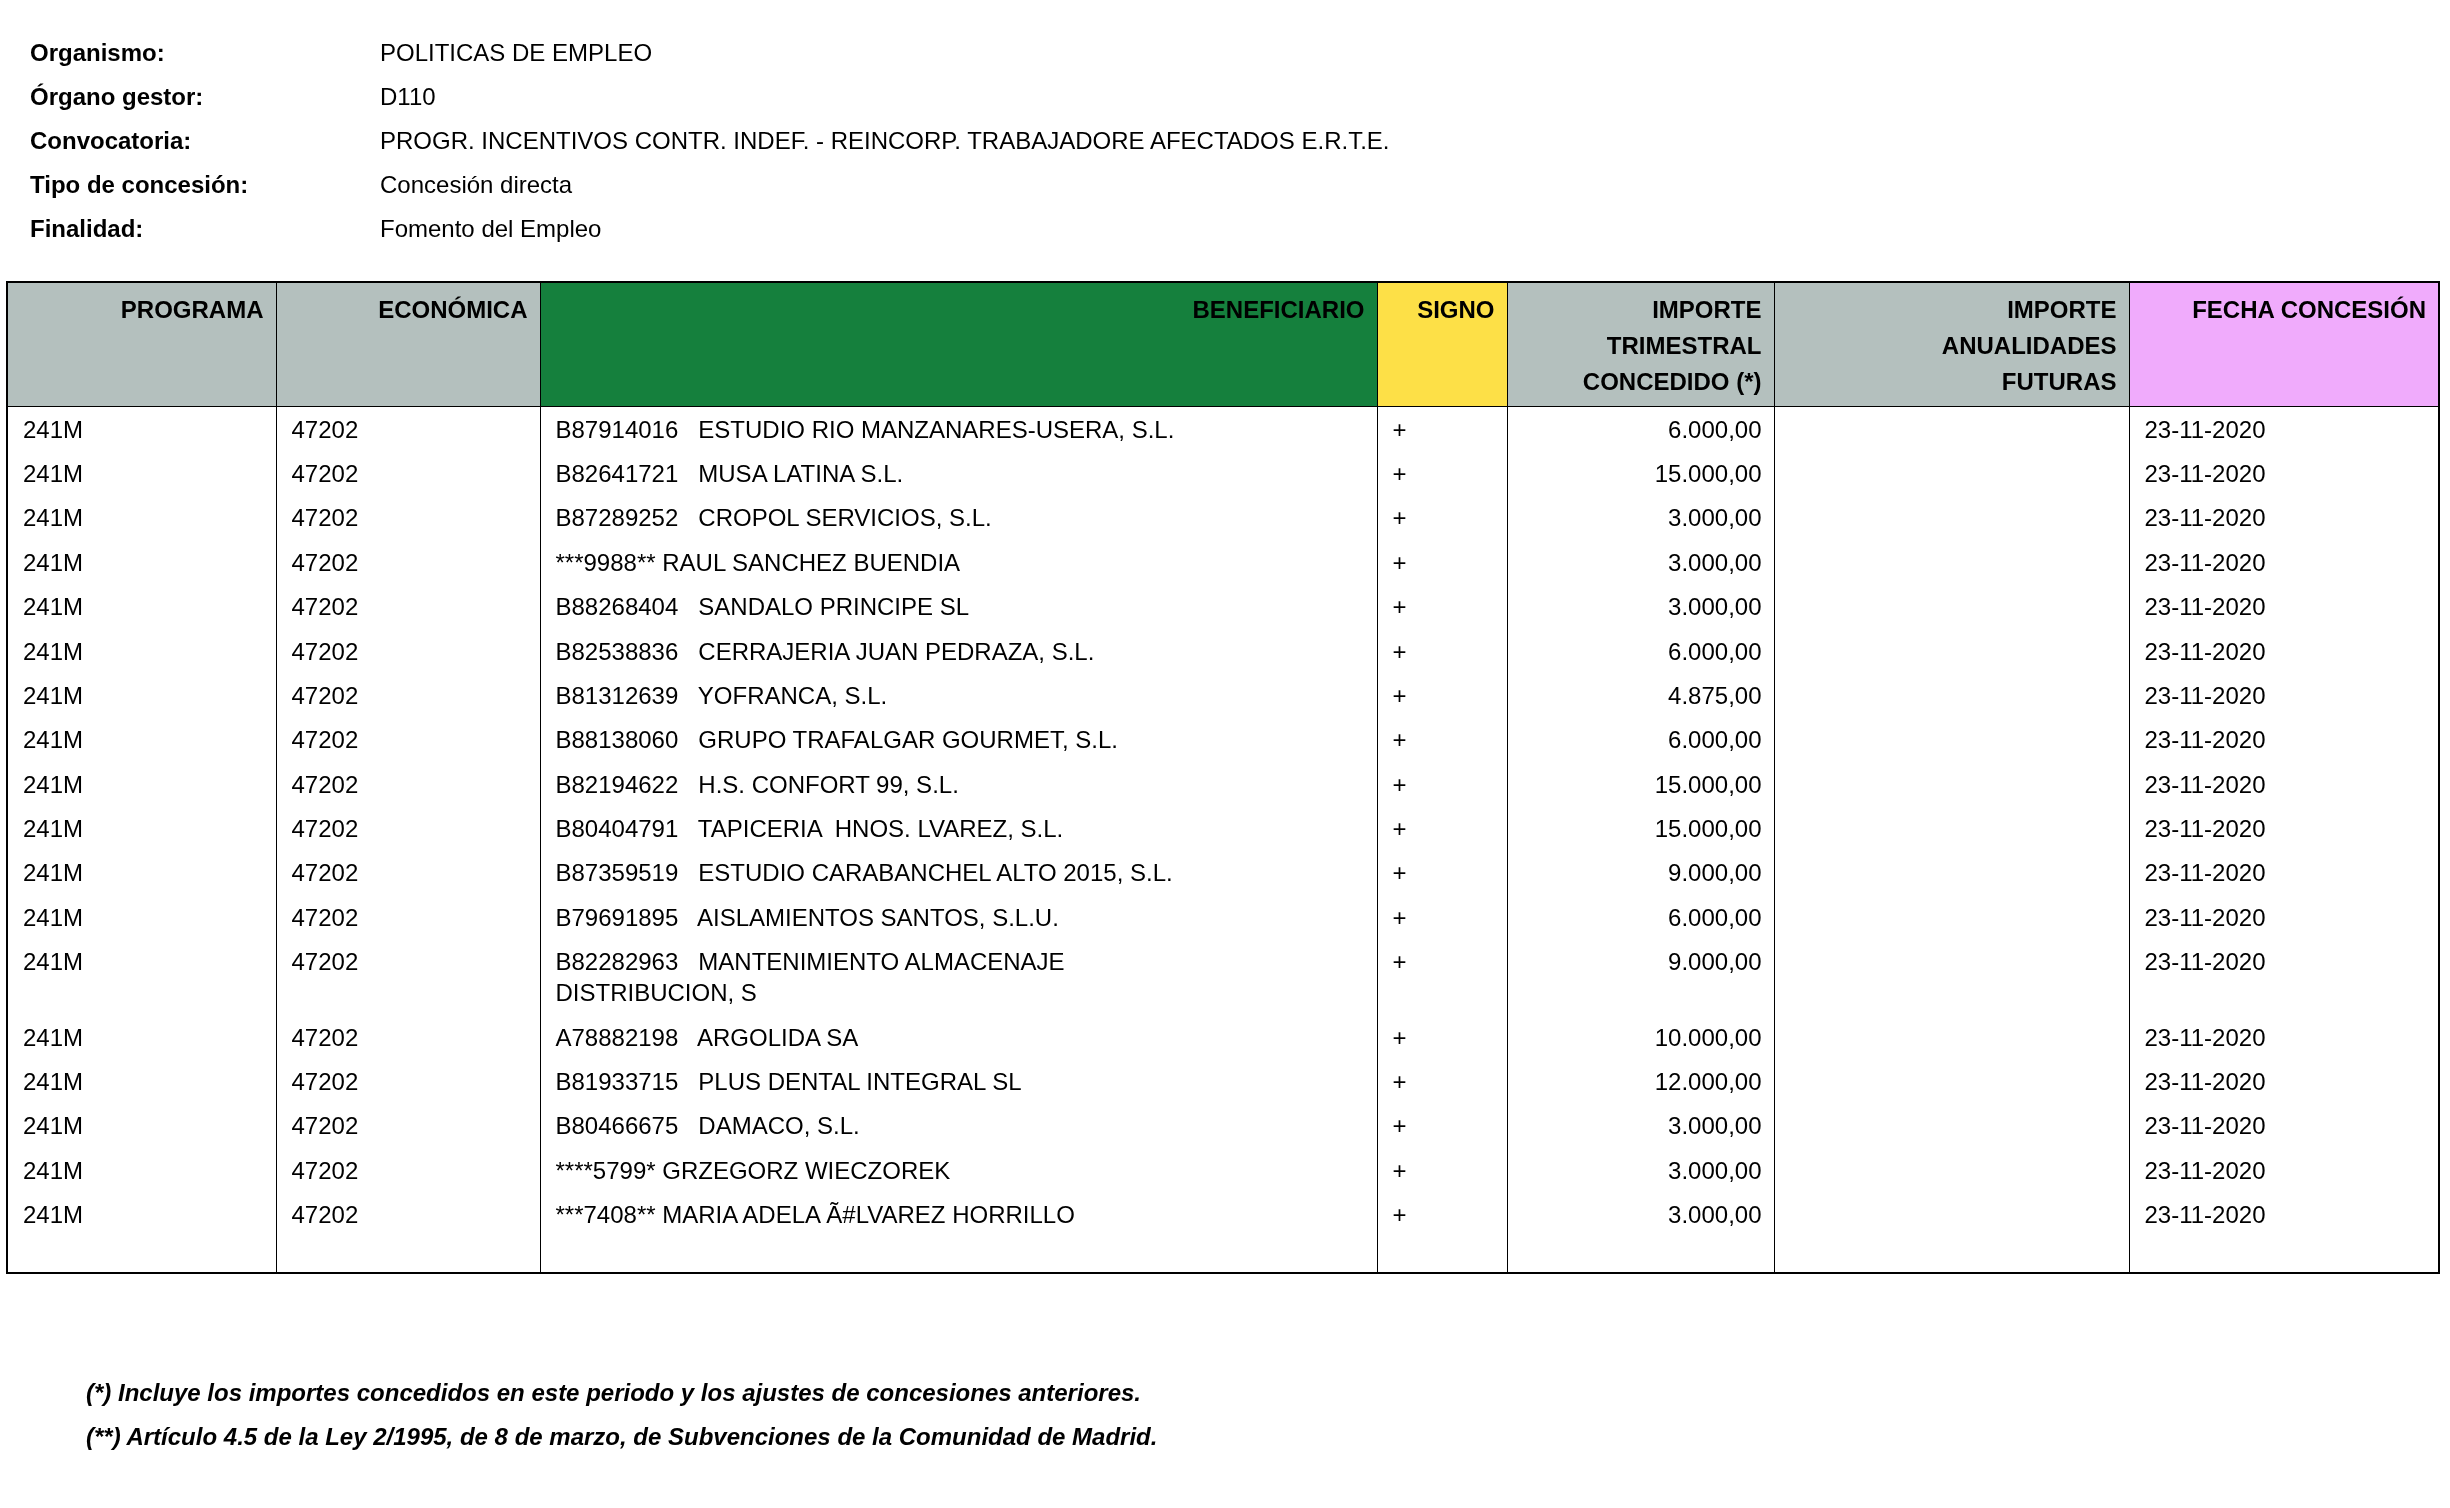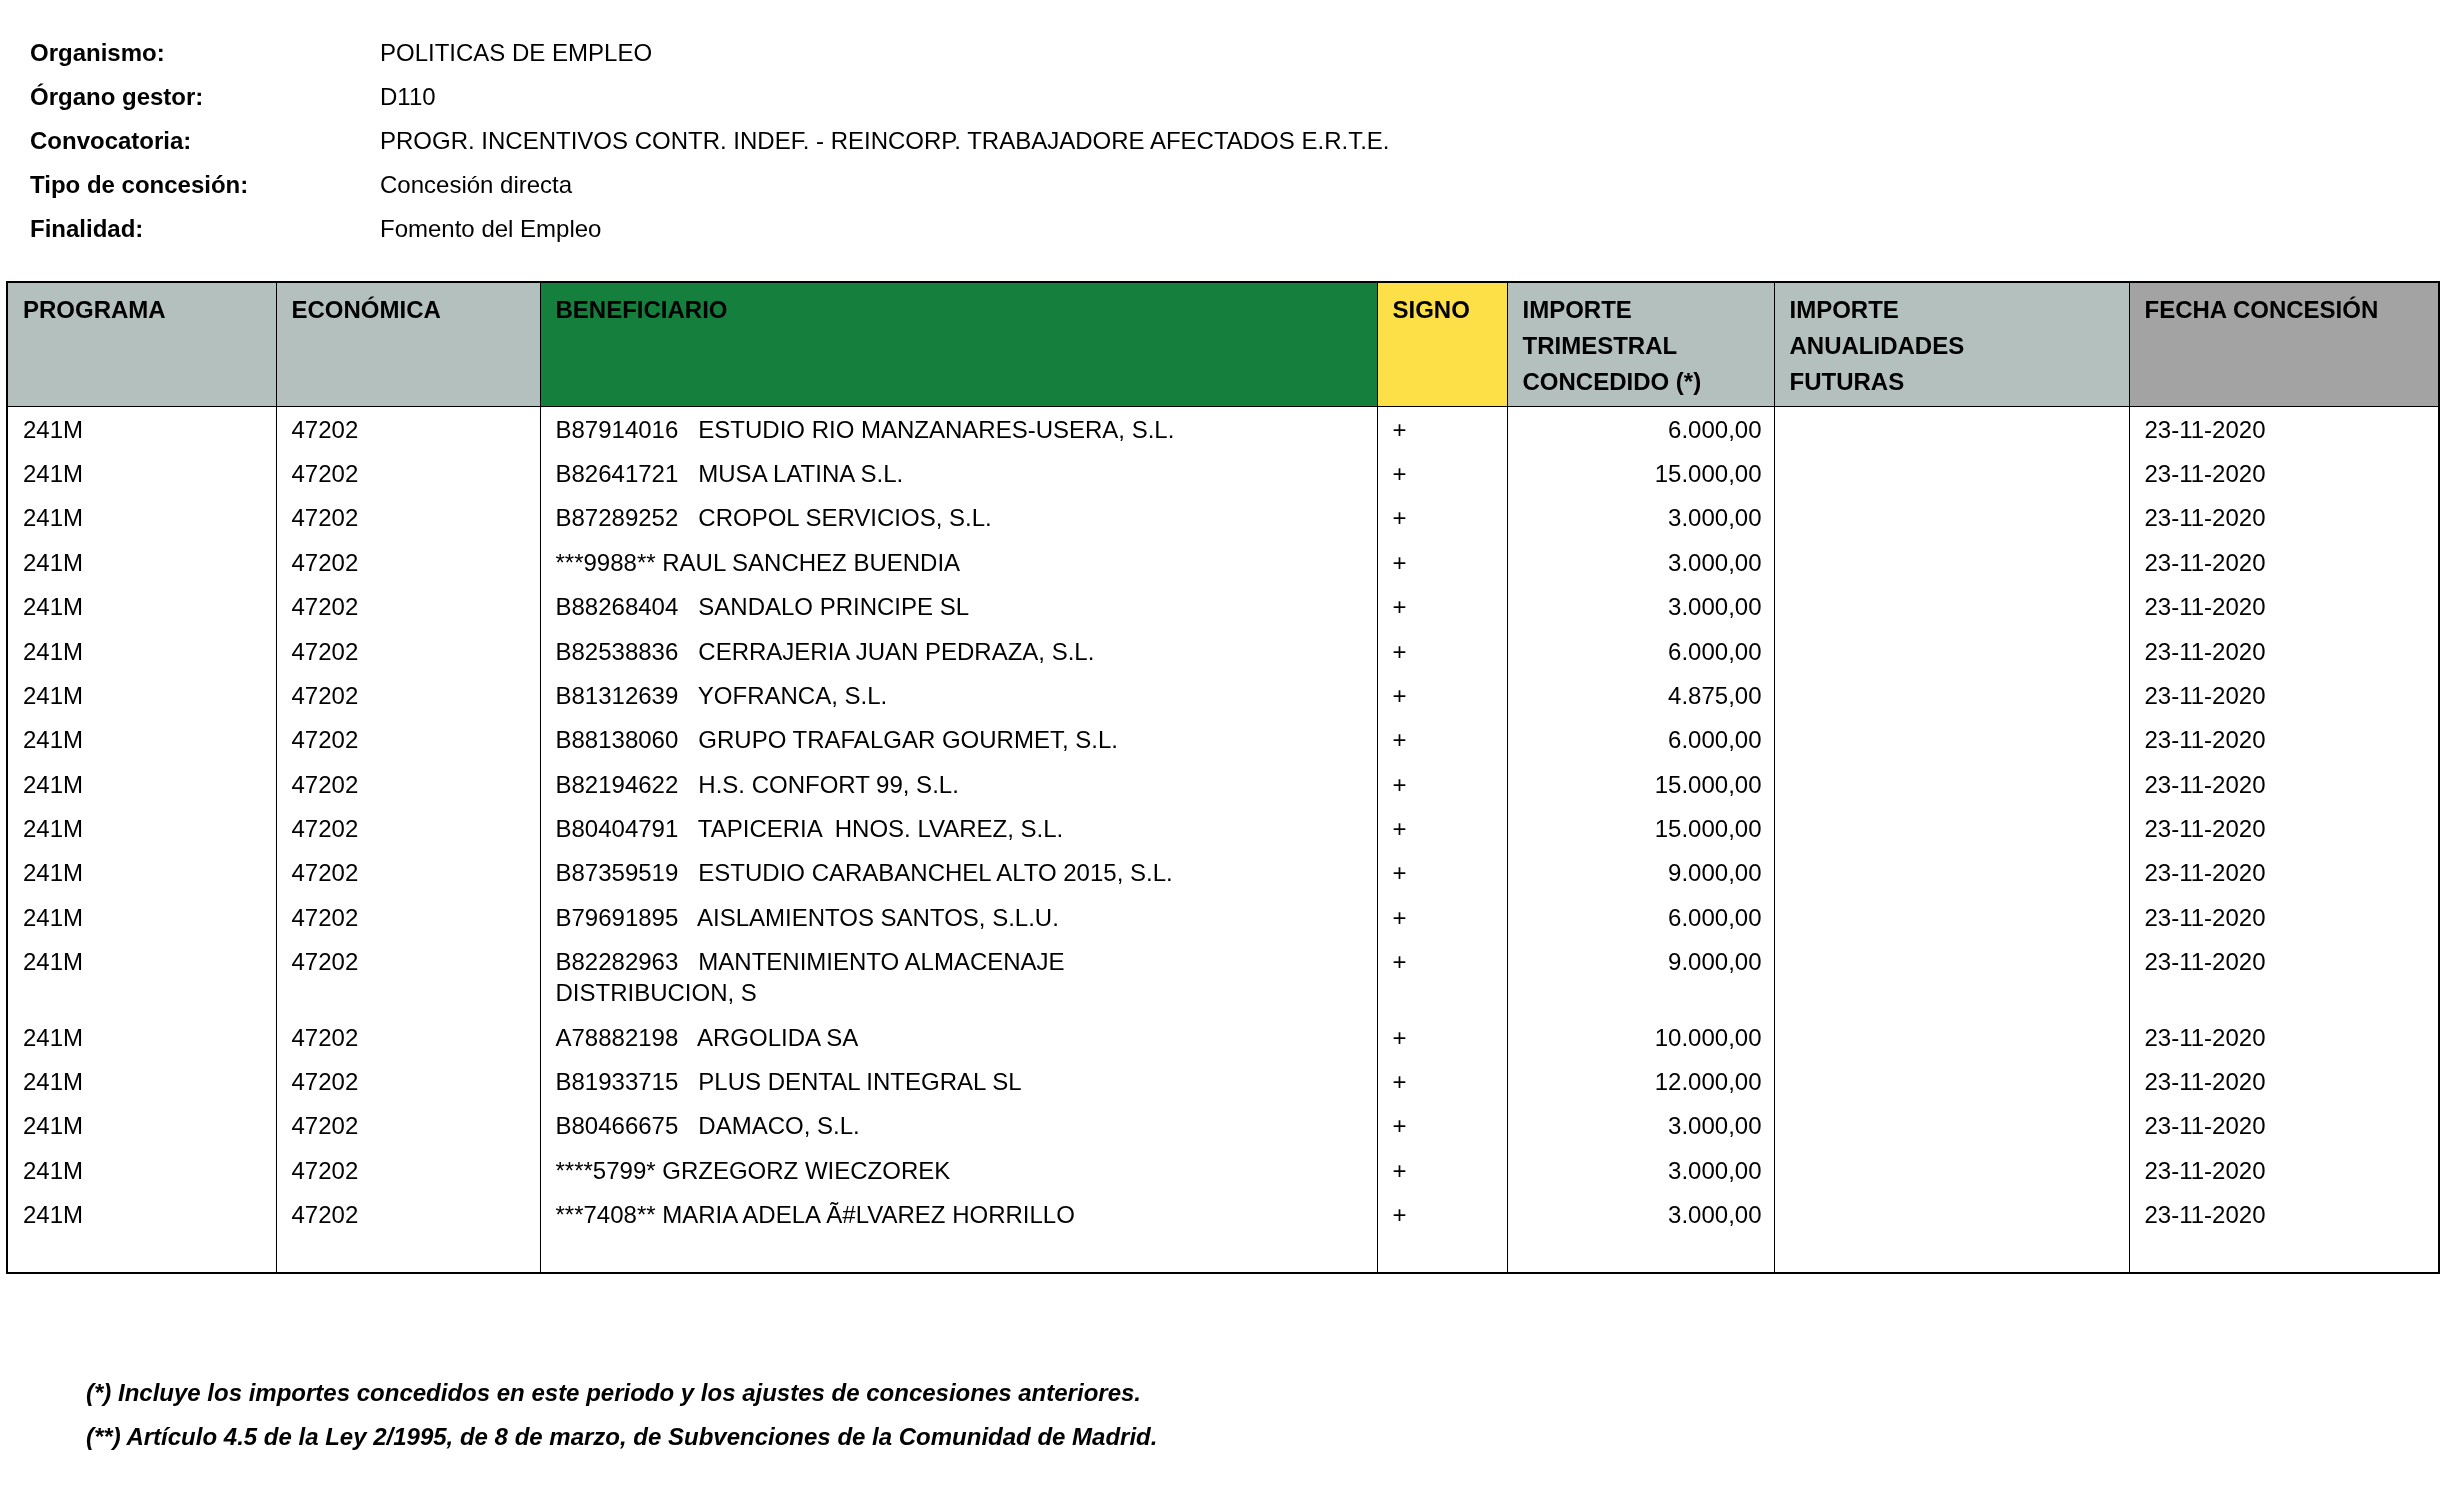--- a/index.html
+++ b/index.html
@@ -41,21 +41,21 @@
     table-layout: fixed;
     margin-left: 6px;
     margin-top: 30px;
     width: 2432px;
     font-size: 24px;
     border: 2.2px solid #000000;
   }
   .grants-table th {
     border: 1.5px solid #000000;
     font-weight: bold;
-    text-align: left;
+    text-align: right;
     vertical-align: top;
     padding: 9px 12px 6px 15px;
     white-space: pre-line;
     line-height: 36px;
     box-sizing: border-box;
   }
   .grants-table td {
     border-left: 1.5px solid #000000;
     border-right: 1.5px solid #000000;
     border-top: none;
@@ -125,21 +125,21 @@
           <th class="th-programa" style="background: rgb(180, 192, 190);">PROGRAMA</th>
           <th class="th-economica" style="background: rgb(180, 192, 190);">ECONÓMICA</th>
           <th class="th-beneficiario" style="background: #15803d;">BENEFICIARIO</th>
           <th class="th-signo" style="background: #fde047;">SIGNO</th>
           <th class="th-importe_trimestral" style="background: rgb(180, 192, 190);">IMPORTE
 TRIMESTRAL
 CONCEDIDO (*)</th>
           <th class="th-importe_anualidades" style="background: rgb(180, 192, 190);">IMPORTE
 ANUALIDADES
 FUTURAS</th>
-          <th class="th-fecha_concesion" style="background: #a3a3a3;">FECHA CONCESIÓN</th>
+          <th class="th-fecha_concesion" style="background: #f0abfc;">FECHA CONCESIÓN</th>
         </tr>
     </thead>
     <tbody>
         <tr class="data-row">
           <td class="cell-programa">241M</td>
           <td class="cell-economica">47202</td>
           <td class="cell-beneficiario">B87914016   ESTUDIO RIO MANZANARES-USERA, S.L.</td>
           <td class="cell-signo">+</td>
           <td class="cell-importe_trimestral">6.000,00</td>
           <td class="cell-importe_anualidades"></td>

